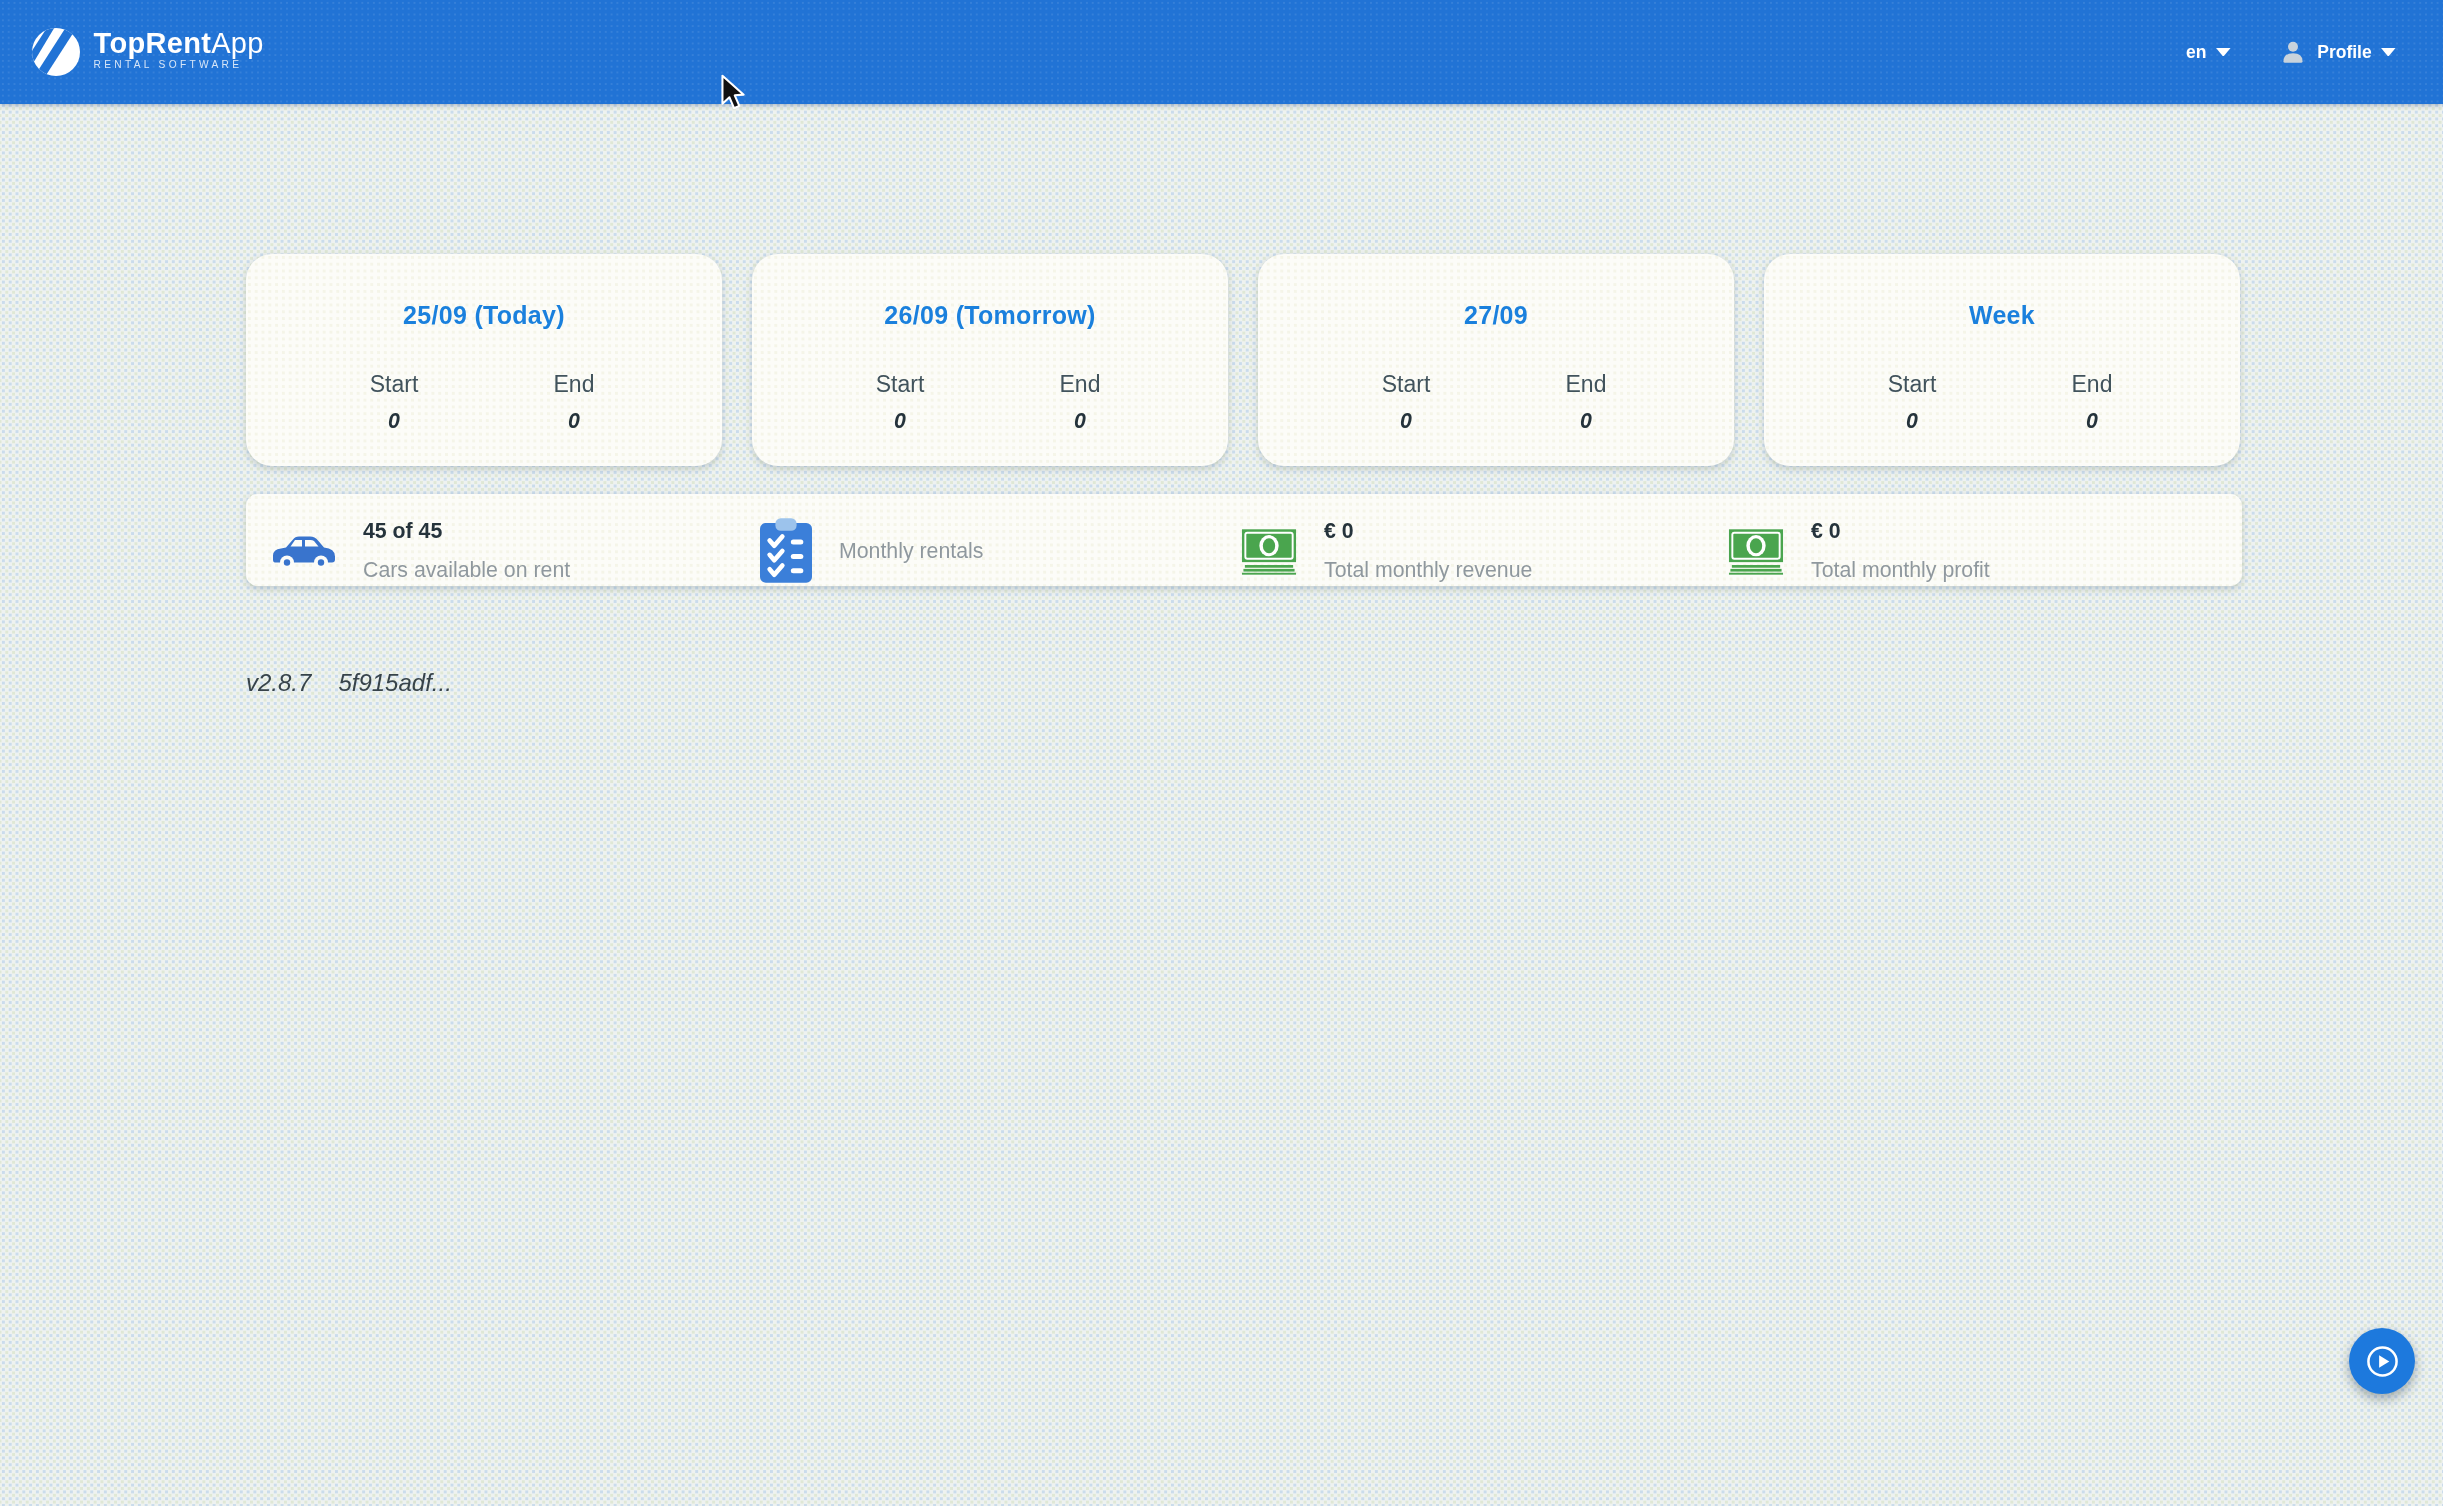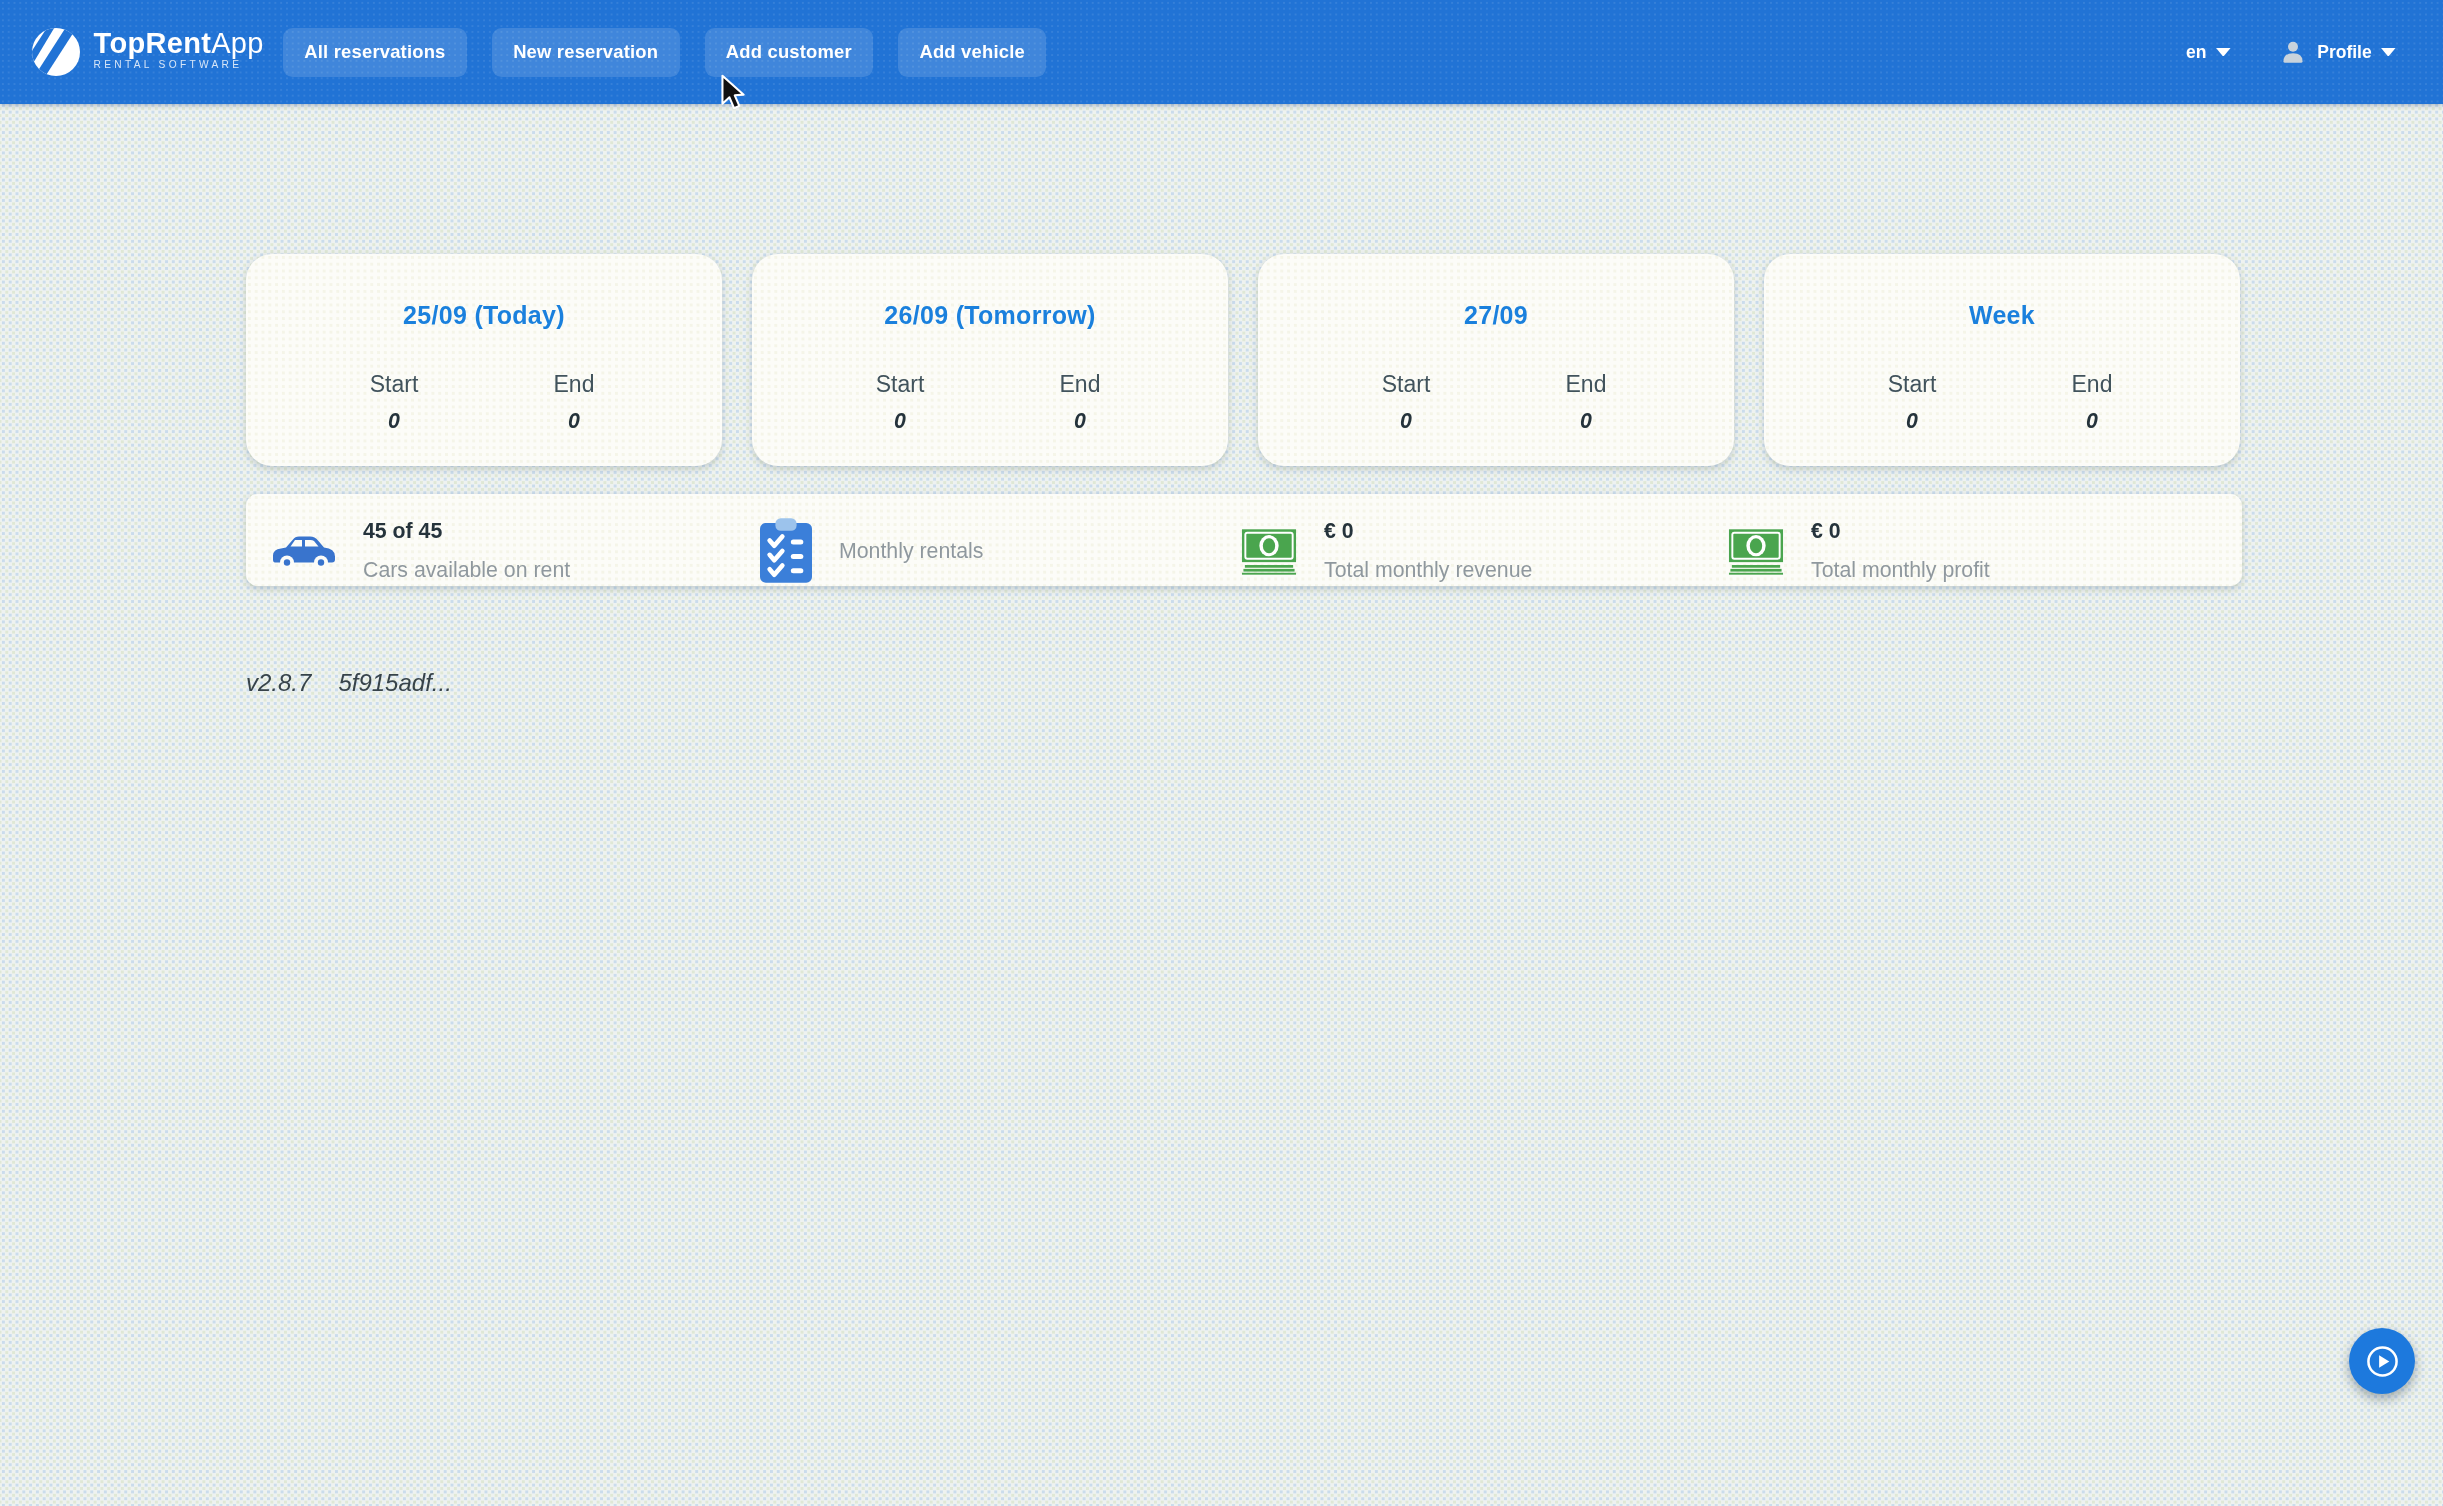--- a/index.html
+++ b/index.html
@@ -110,26 +110,20 @@
         <polygon points="0,52 36,-4 47,-4 9,55"></polygon>
         <polygon points="-10,38 20,-8 27,-8 -3,42"></polygon>
       </g>
     </svg>
     <span class="brand-text">
       <span class="brand-name"><b>TopRent</b><span class="light">App</span></span>
       <span class="brand-tagline">RENTAL SOFTWARE</span>
     </span>
   </div>
 
-  <nav class="nav-buttons">
-    <button class="nav-btn">All reservations</button>
-    <button class="nav-btn">New reservation</button>
-    <button class="nav-btn">Add customer</button>
-    <button class="nav-btn">Add vehicle</button>
-  </nav>
 
   <div class="nav-right">
     <div class="lang">
       <span>en</span>
       <span class="caret">
         <svg width="14.6" height="8.7" viewBox="0 0 15 9">
             <polygon points="0,0 15,0 7.5,9" fill="#ffffff"></polygon>
           </svg>
       </span>
     </div>

